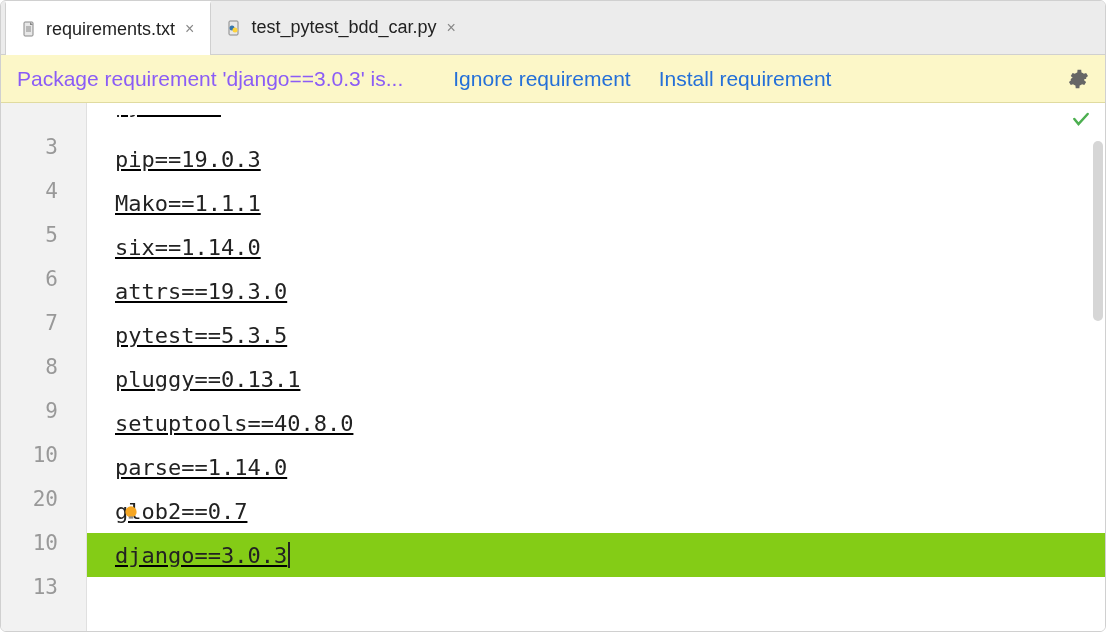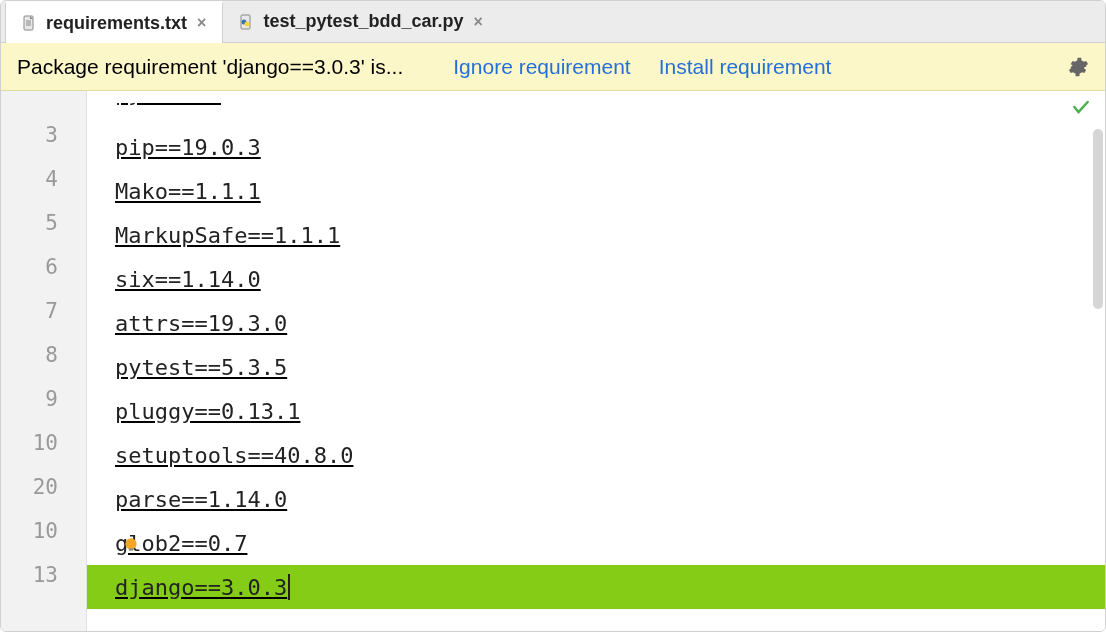--- a/index.html
+++ b/index.html
@@ -14,23 +14,22 @@
       height: 632px;
       overflow: hidden;
       border: 1px solid #d0d0d0;
       border-radius: 6px;
     }
     .tabs {
       display: flex;
       align-items: center;
       background: #ececec;
       border-bottom: 1px solid #d0d0d0;
-      height: 42px;
+      height: 54px;
       padding-left: 4px;
-      font-weight: bold;
     }
     .tab {
       display: flex;
       align-items: center;
       padding: 0 14px;
       height: 100%;
       gap: 8px;
       cursor: pointer;
       font-size: 18px;
       color: #222;
@@ -67,21 +66,21 @@
       display: flex;
       align-items: center;
       background: #fcf7c8;
       border-bottom: 1px solid #e0dba0;
       height: 48px;
       padding: 0 16px;
       gap: 20px;
       font-size: 21px;
     }
     .notification-text {
-      color: #000000;
+      color: #8b5cf6;
       flex: 0 0 auto;
     }
     .notification-link {
       color: #2470d8;
       cursor: pointer;
       margin-left: 8px;
     }
     .notification-gear {
       margin-left: auto;
       color: #666;
@@ -241,23 +240,20 @@
     <div class="code-line partial-top">
       <span class="code-text">py  2.0.1</span>
     </div>
     <div class="code-line">
       <span class="code-text">pip==19.0.3</span>
     </div>
     <div class="code-line">
       <span class="code-text">Mako==1.1.1</span>
     </div>
     <div class="code-line">
-      <span class="code-text">MarkupSafe==1.1.1</span>
-    </div>
-    <div class="code-line">
       <span class="code-text">six==1.14.0</span>
     </div>
     <div class="code-line">
       <span class="code-text">attrs==19.3.0</span>
     </div>
     <div class="code-line">
       <span class="code-text">pytest==5.3.5</span>
     </div>
     <div class="code-line">
       <span class="code-text">pluggy==0.13.1</span>

